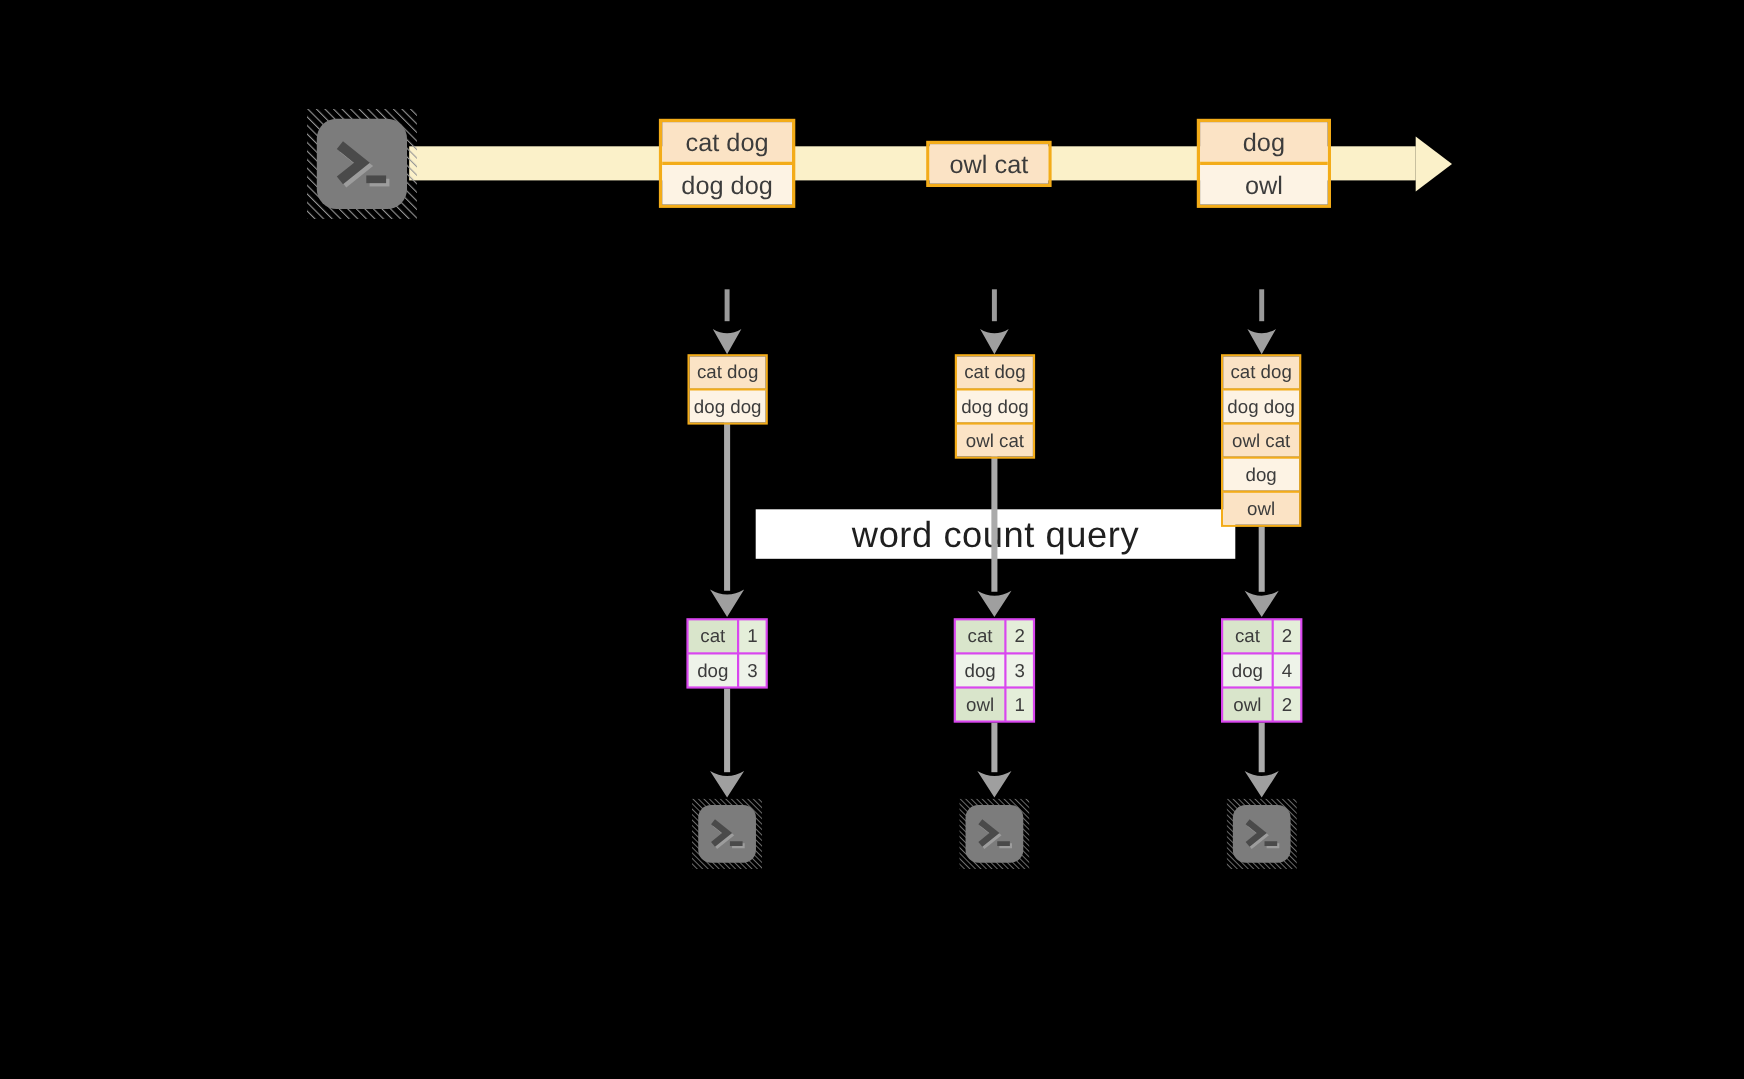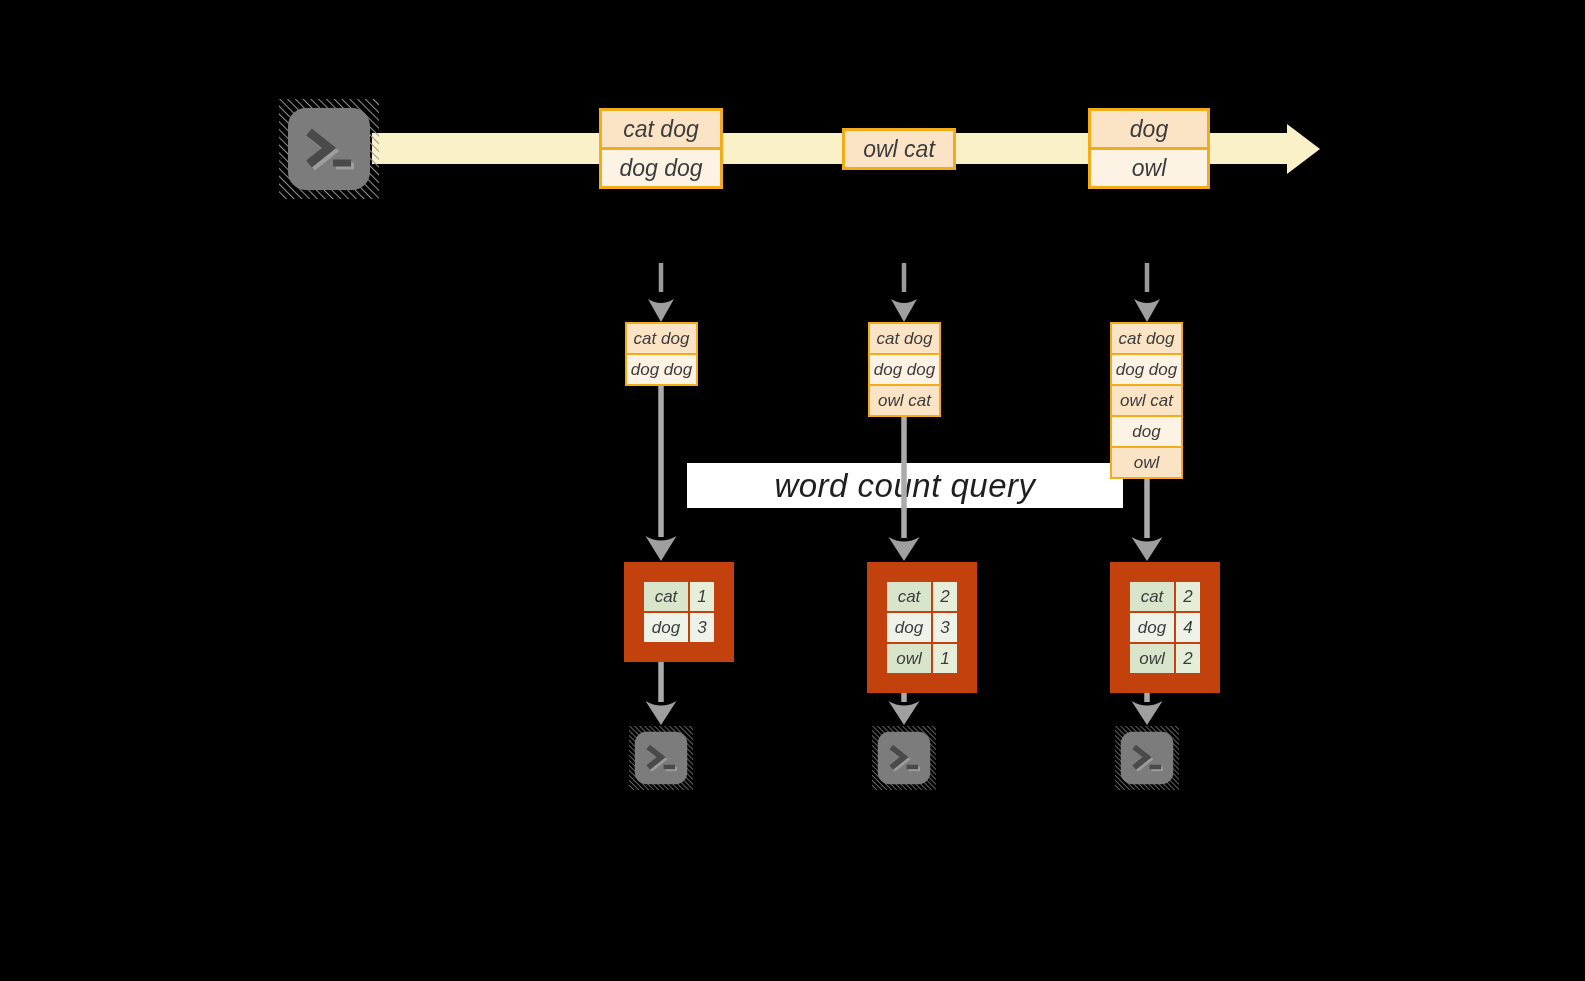--- a/index.html
+++ b/index.html
@@ -1,39 +1,39 @@
 <!DOCTYPE html>
 <html><head>
 <meta charset="utf-8">
 <style>
   html,body{margin:0;padding:0;background:#000;}
   .canvas{
     position:relative;width:1324px;height:981px;background:#000;overflow:hidden;
-    font-family:"Liberation Sans","DejaVu Sans",sans-serif;color:#3c3c3c;font-style:italic;
+    font-family:"Liberation Sans","DejaVu Sans",sans-serif;color:#3c3c3c;
   }
   
   .band{position:absolute;left:372px;top:133px;width:915px;height:31px;background:#fbf1c9;z-index:0;}
   .band-head{position:absolute;left:1287px;top:124px;width:0;height:0;z-index:0;
     border-top:25px solid transparent;border-bottom:25px solid transparent;border-left:33px solid #fbf1c9;}
   
   .term{position:absolute;z-index:3;}
   
   .ebox{position:absolute;border:3px solid #f3ac19;z-index:3;}
   .ebox .row{height:36px;line-height:36px;text-align:center;font-size:23px;border-top:3px solid #f3ac19;}
   .ebox .row:first-child{border-top:none;}
   .ebox .row:nth-child(odd){background:#fbe3c5;}
   .ebox .row:nth-child(even){background:#fdf3e4;}
   
   .stack{position:absolute;border:2px solid #f3ac19;width:69px;z-index:3;}
   .stack .cell{height:29px;line-height:29px;text-align:center;font-size:17px;border-top:2px solid #f3ac19;}
   .stack .cell:first-child{border-top:none;}
   .stack .cell:nth-child(odd){background:#fbe3c5;}
   .stack .cell:nth-child(even){background:#fdf3e4;}
   
-  .wtable{position:absolute;display:grid;grid-template-columns:44px 24px;gap:2px;padding:20px;background:#c2410c;z-index:3;}
+  .wtable{position:absolute;display:grid;grid-template-columns:44px 24px;gap:2px;padding:2px;background:#d946ef;z-index:3;}
   .wtable .c{height:29px;line-height:29px;text-align:center;font-size:17px;}
   .wtable .c:nth-child(4n+1){background:#d9e5cb;}
   .wtable .c:nth-child(4n+2){background:#e4eed9;}
   .wtable .c:nth-child(4n+3){background:#eef3e9;}
   .wtable .c:nth-child(4n){background:#eef3e9;}
   
   .banner{position:absolute;left:687px;top:463px;width:436px;height:45px;background:#ffffff;z-index:1;
     text-align:center;line-height:45px;font-size:33px;font-weight:300;color:#1f1f1f;letter-spacing:0.5px;}
   
   .arrow{position:absolute;width:36px;z-index:2;overflow:visible;}

